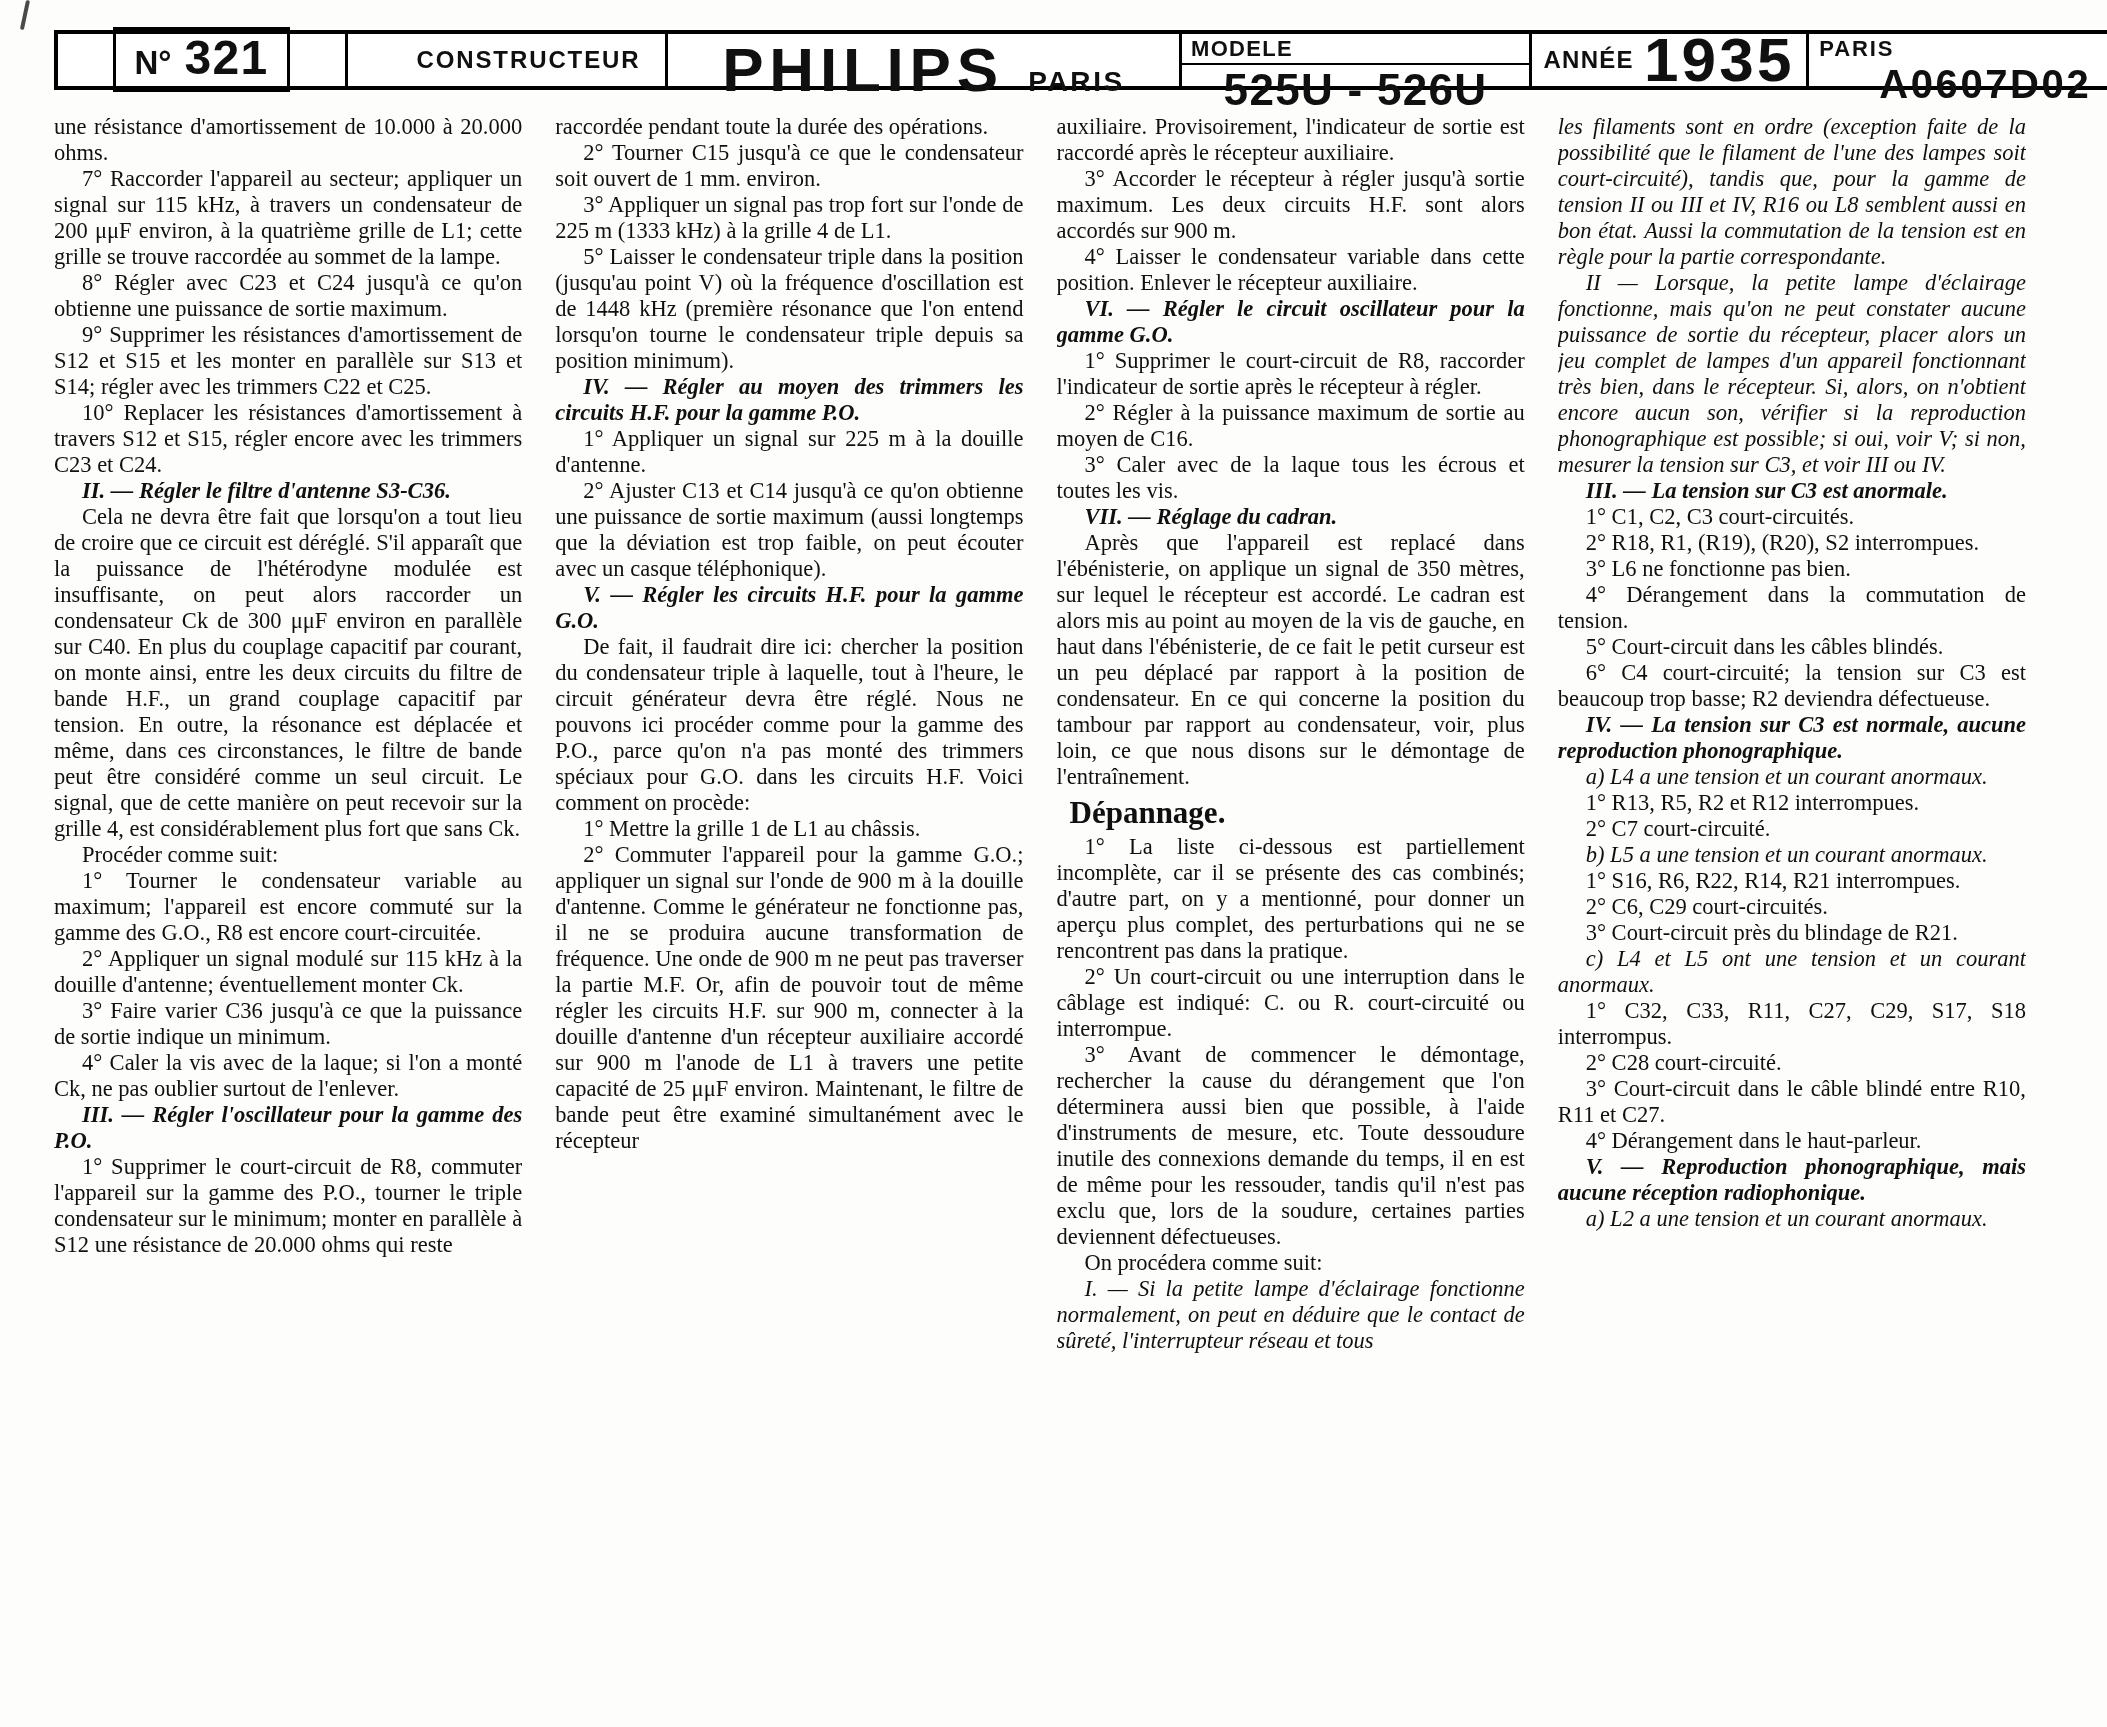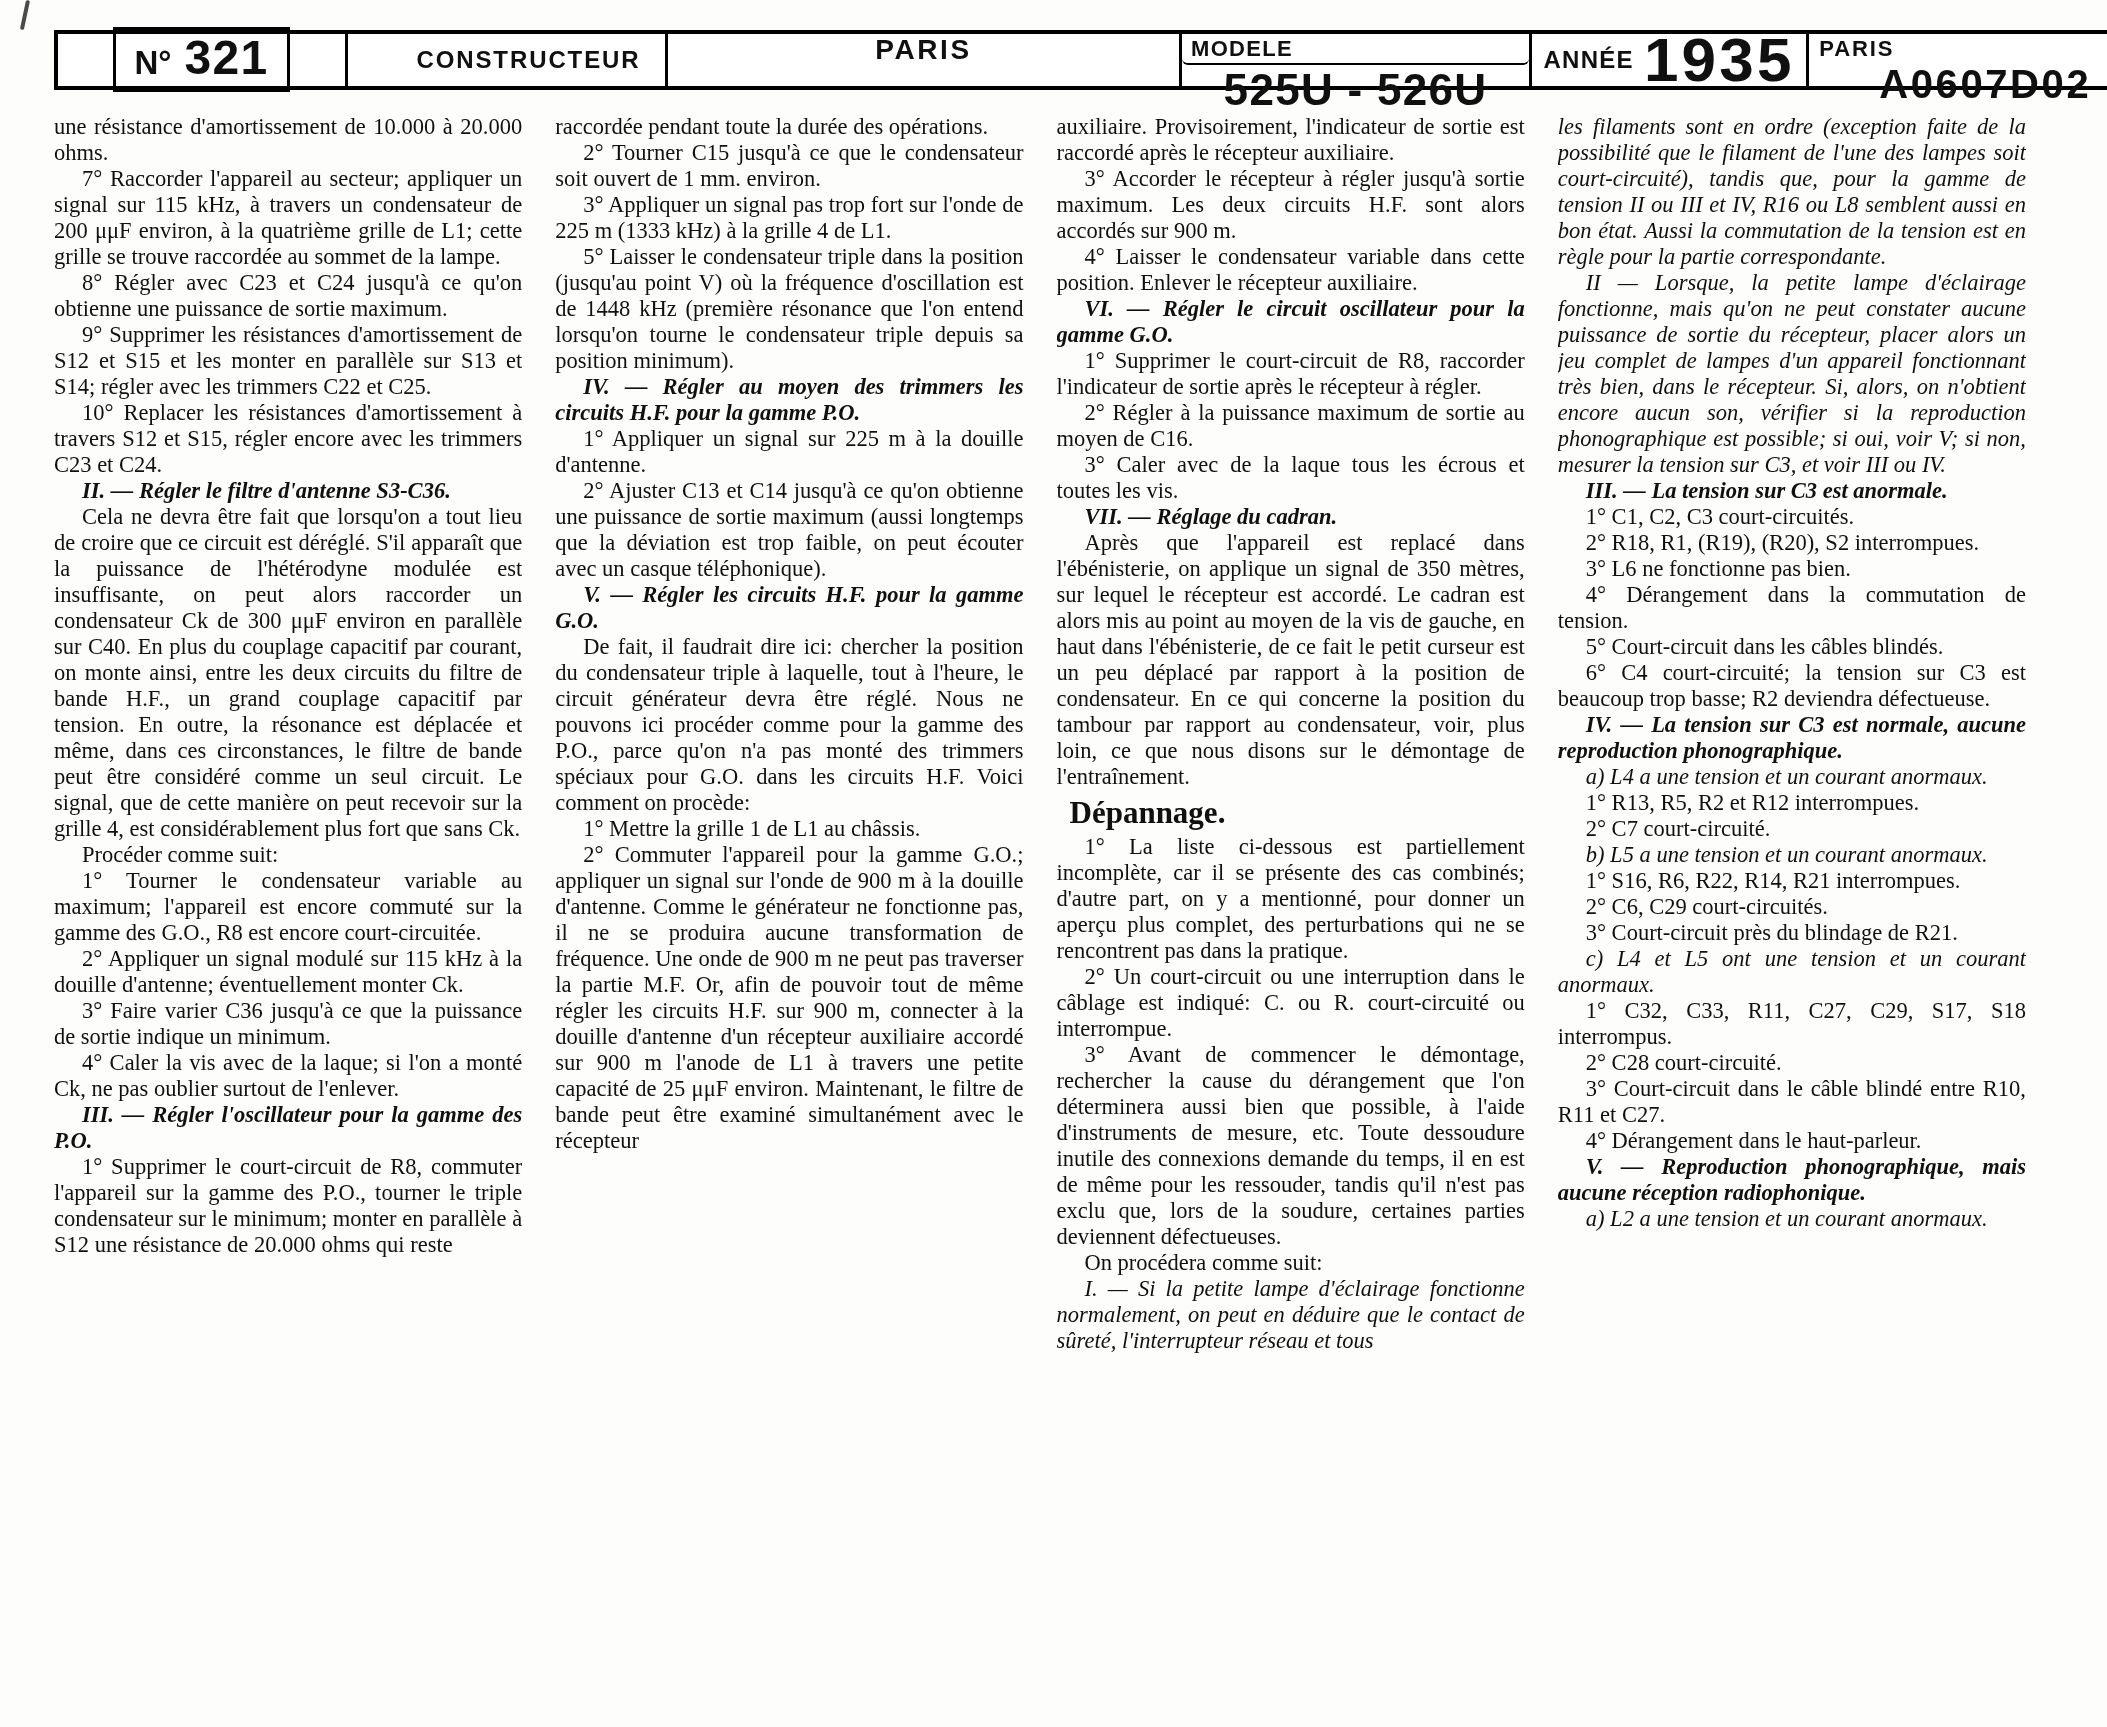--- a/index.html
+++ b/index.html
@@ -37,21 +37,21 @@
   }
   .no-label  { font: bold 33px "Liberation Sans", sans-serif; }
   .no-value  { font: bold 48px "Liberation Sans", sans-serif; letter-spacing: 1.3px; }
   .cell-constructeur { width: 276px; font: bold 24px "Liberation Sans", sans-serif; letter-spacing: 1.9px; margin-left: 44px; }
   .cell-brand { width: 514px; align-items: baseline; gap: 24.4px; justify-content: center; }
   .brand      { font: bold 62px "Liberation Sans", sans-serif; letter-spacing: 5.8px; }
   .brand-city { font: bold 28px "Liberation Sans", sans-serif; letter-spacing: 2.6px; }
   .cell-modele { width: 350px; flex-direction: column; align-items: stretch; justify-content: flex-start; padding: 0; }
   .modele-label {
     font: bold 22px "Liberation Sans", sans-serif; letter-spacing: 1.3px;
-    padding: 2.6px 9px 1.3px; border-bottom: 2.6px solid #000; border-radius: 6px;
+    padding: 2.6px 9px 1.3px; border-bottom: 2.6px solid #000;
   }
   .modele-value {
     font: bold 44px "Liberation Sans", sans-serif; letter-spacing: 1.3px;
     flex: 1; display: flex; align-items: center; justify-content: center;
   }
   .cell-annee { width: 277px; gap: 10px; }
   .annee-label { font: bold 24px "Liberation Sans", sans-serif; letter-spacing: 1.3px; }
   .annee-value { font: bold 62px "Liberation Sans", sans-serif; letter-spacing: 3.2px; text-align: right; }
   .cell-classe { flex: 1; flex-direction: column; align-items: flex-start; justify-content: space-between; padding: 2.6px 10.3px 3.9px; }
   .classe-label { font: bold 22px "Liberation Sans", sans-serif; letter-spacing: 1.9px; }
@@ -78,20 +78,21 @@
   <div class="hcell cell-no">
     <div class="no-box">
       <span class="no-label">N°</span>
       <span class="no-value">321</span>
     </div>
   </div>
   <div class="hcell cell-constructeur">
     <span>CONSTRUCTEUR</span>
   </div>
   <div class="hcell cell-brand">
+    <span class="brand">PHILIPS</span>
     <span class="brand-city">PARIS</span>
   </div>
   <div class="hcell cell-modele">
     <div class="modele-label">MODELE</div>
     <div class="modele-value">525U - 526U</div>
   </div>
   <div class="hcell cell-annee">
     <span class="annee-label">ANNÉE</span>
     <span class="annee-value">1935</span>
   </div>

